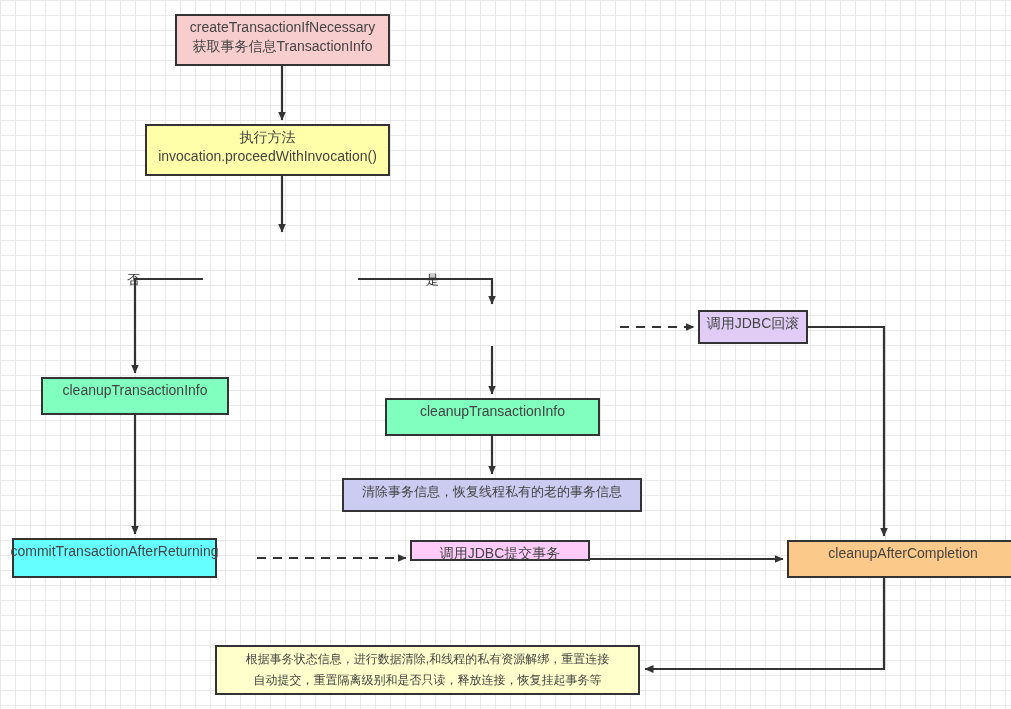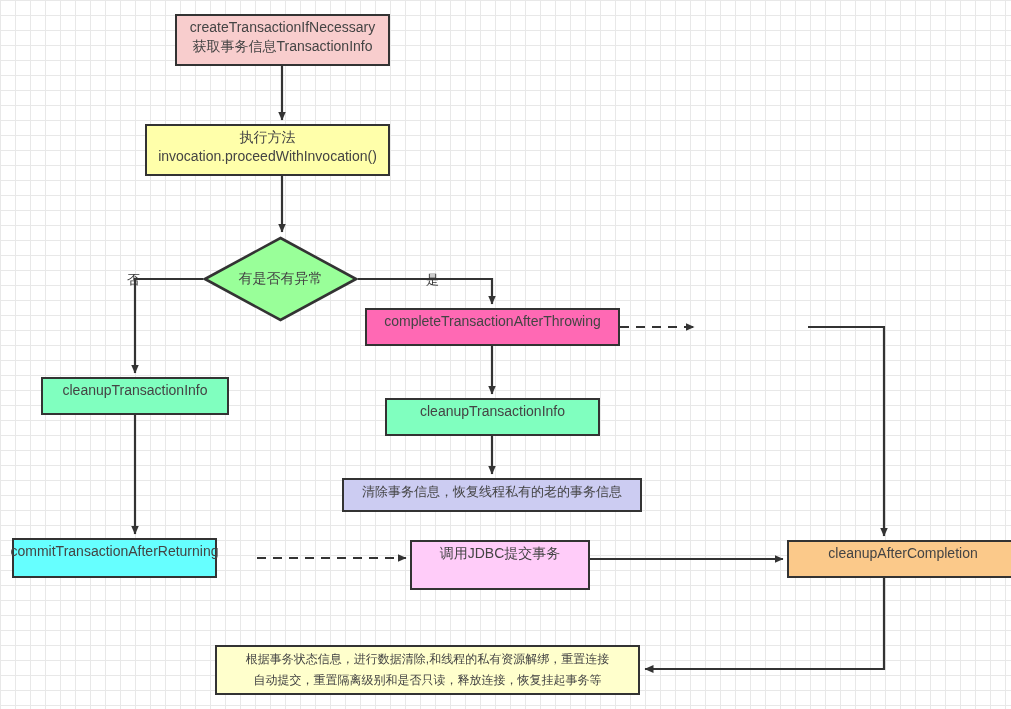--- a/index.html
+++ b/index.html
@@ -112,49 +112,43 @@
   <div class="node" style="left:175px; top:14px; width:215px; height:52px; background:#f8cdcd;">
     <span class="txt">createTransactionIfNecessary
 获取事务信息TransactionInfo</span>
   </div>
 
   <div class="node" style="left:145px; top:124px; width:245px; height:52px; background:#ffffaa;">
     <span class="txt">执行方法
 invocation.proceedWithInvocation()</span>
   </div>
 
-  <div class="diamond-wrap" style="left:203px; top:236px; width:155px; height:86px;">
-    <svg class="diamond-shape" viewBox="0 0 155 86" preserveAspectRatio="none" xmlns="http://www.w3.org/2000/svg">
-      <polygon points="77.5,2 153,43 77.5,84 2,43" fill="#99ff99" stroke="#333333" stroke-width="2.6"></polygon>
-    </svg>
-    <span class="diamond-label">有是否有异常</span>
+
+
+  <div class="node" style="left:698px; top:310px; width:110px; height:34px; background:#e0ccf5;">
+    <span class="txt">调用JDBC回滚</span>
   </div>
-
-  <div class="node" style="left:365px; top:308px; width:255px; height:38px; background:#ff69b4;">
-    <span class="txt">completeTransactionAfterThrowing</span>
-  </div>
-
 
   <div class="node" style="left:41px; top:377px; width:188px; height:38px; background:#80ffbf;">
     <span class="txt">cleanupTransactionInfo</span>
   </div>
 
   <div class="node" style="left:385px; top:398px; width:215px; height:38px; background:#80ffbf;">
     <span class="txt">cleanupTransactionInfo</span>
   </div>
 
   <div class="node" style="left:342px; top:478px; width:300px; height:34px; background:#ccccf2; font-size:13px;">
     <span class="txt">清除事务信息，恢复线程私有的老的事务信息</span>
   </div>
 
   <div class="node" style="left:12px; top:538px; width:205px; height:40px; background:#66ffff;">
     <span class="txt">commitTransactionAfterReturning</span>
   </div>
 
-  <div class="node" style="left:410px; top:540px; width:180px; height:50px; background:#ffccf9;">
+  <div class="node" style="left:410px; top:540px; width:180px; height:21px; background:#ffccf9;">
     <span class="txt">调用JDBC提交事务</span>
   </div>
 
   <div class="node" style="left:787px; top:540px; width:232px; height:38px; background:#fbc98a;">
     <span class="txt">cleanupAfterCompletion</span>
   </div>
 
   <div class="node" style="left:215px; top:645px; width:425px; height:50px; background:#ffffcc; font-size:12px; line-height:21px; border-width:2px;">
     <span class="txt">根据事务状态信息，进行数据清除,和线程的私有资源解绑，重置连接
 自动提交，重置隔离级别和是否只读，释放连接，恢复挂起事务等</span>

